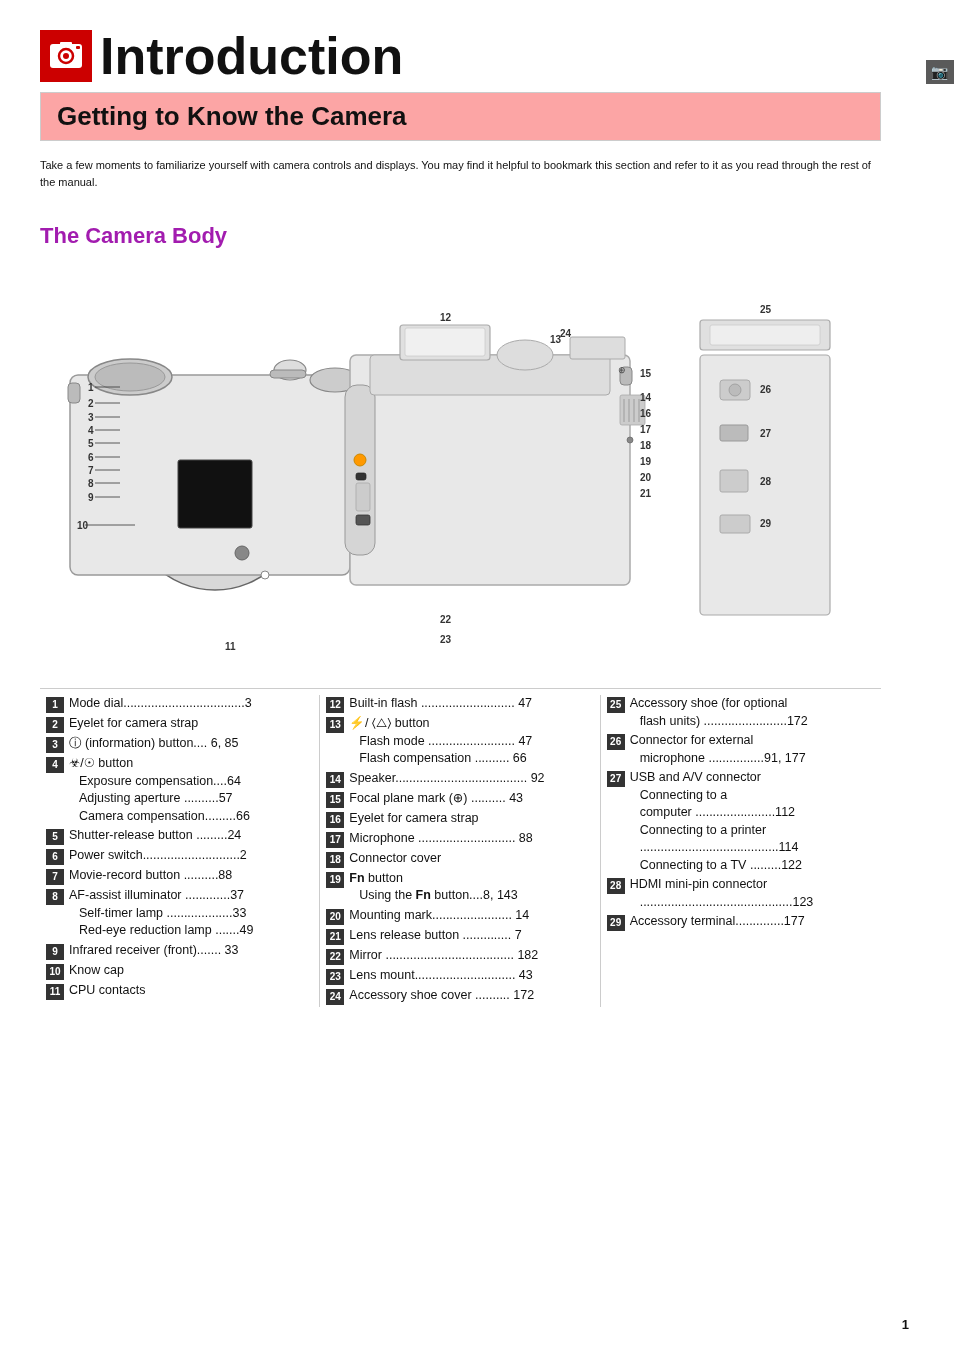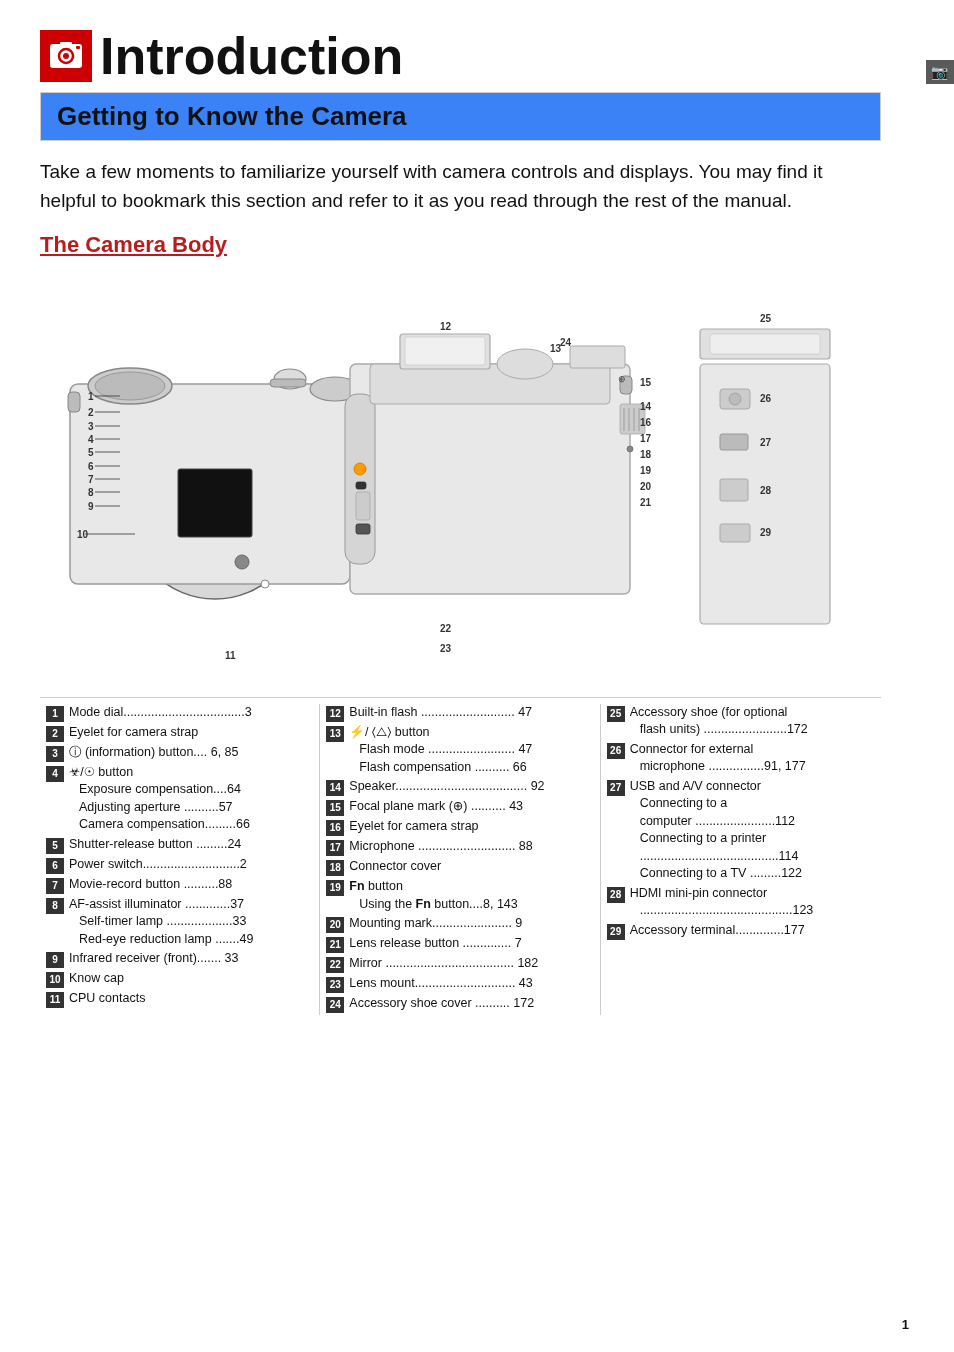--- a/index.html
+++ b/index.html
@@ -60,47 +60,46 @@
     }
     .intro-title {
       font-size: 52px;
       font-weight: bold;
       line-height: 1;
       color: #111;
     }
 
     
     .section-heading-box {
-      background: #3b82f6;
+      background: #fca5a5;
       border: 1px solid #ccc;
       padding: 8px 16px;
       margin-bottom: 16px;
       display: inline-block;
       width: 100%;
     }
     .section-heading-box h2 {
       font-size: 26px;
       font-weight: bold;
       color: #111;
     }
 
     .intro-text {
-      font-size: 19px;
+      font-size: 11px;
       line-height: 1.55;
-      margin-bottom: 16px;
+      margin-bottom: 32px;
       color: #111;
     }
 
     
     .camera-body-heading {
       font-size: 22px;
       font-weight: bold;
-      text-decoration: underline;
       margin-bottom: 16px;
-      color: #b91c1c;
+      color: #a21caf;
     }
 
     
     .diagram-area {
       width: 100%;
       margin-bottom: 20px;
       position: relative;
     }
 
     
@@ -402,21 +401,21 @@
       </div>
       <div class="part-item">
         <span class="part-num">19</span>
         <span class="part-desc">
           <strong>Fn</strong> button
           <span class="sub">Using the <strong>Fn</strong> button....8, 143</span>
         </span>
       </div>
       <div class="part-item">
         <span class="part-num">20</span>
-        <span class="part-desc">Mounting mark....................... 9</span>
+        <span class="part-desc">Mounting mark....................... 14</span>
       </div>
       <div class="part-item">
         <span class="part-num">21</span>
         <span class="part-desc">Lens release button .............. 7</span>
       </div>
       <div class="part-item">
         <span class="part-num">22</span>
         <span class="part-desc">Mirror ..................................... 182</span>
       </div>
       <div class="part-item">

